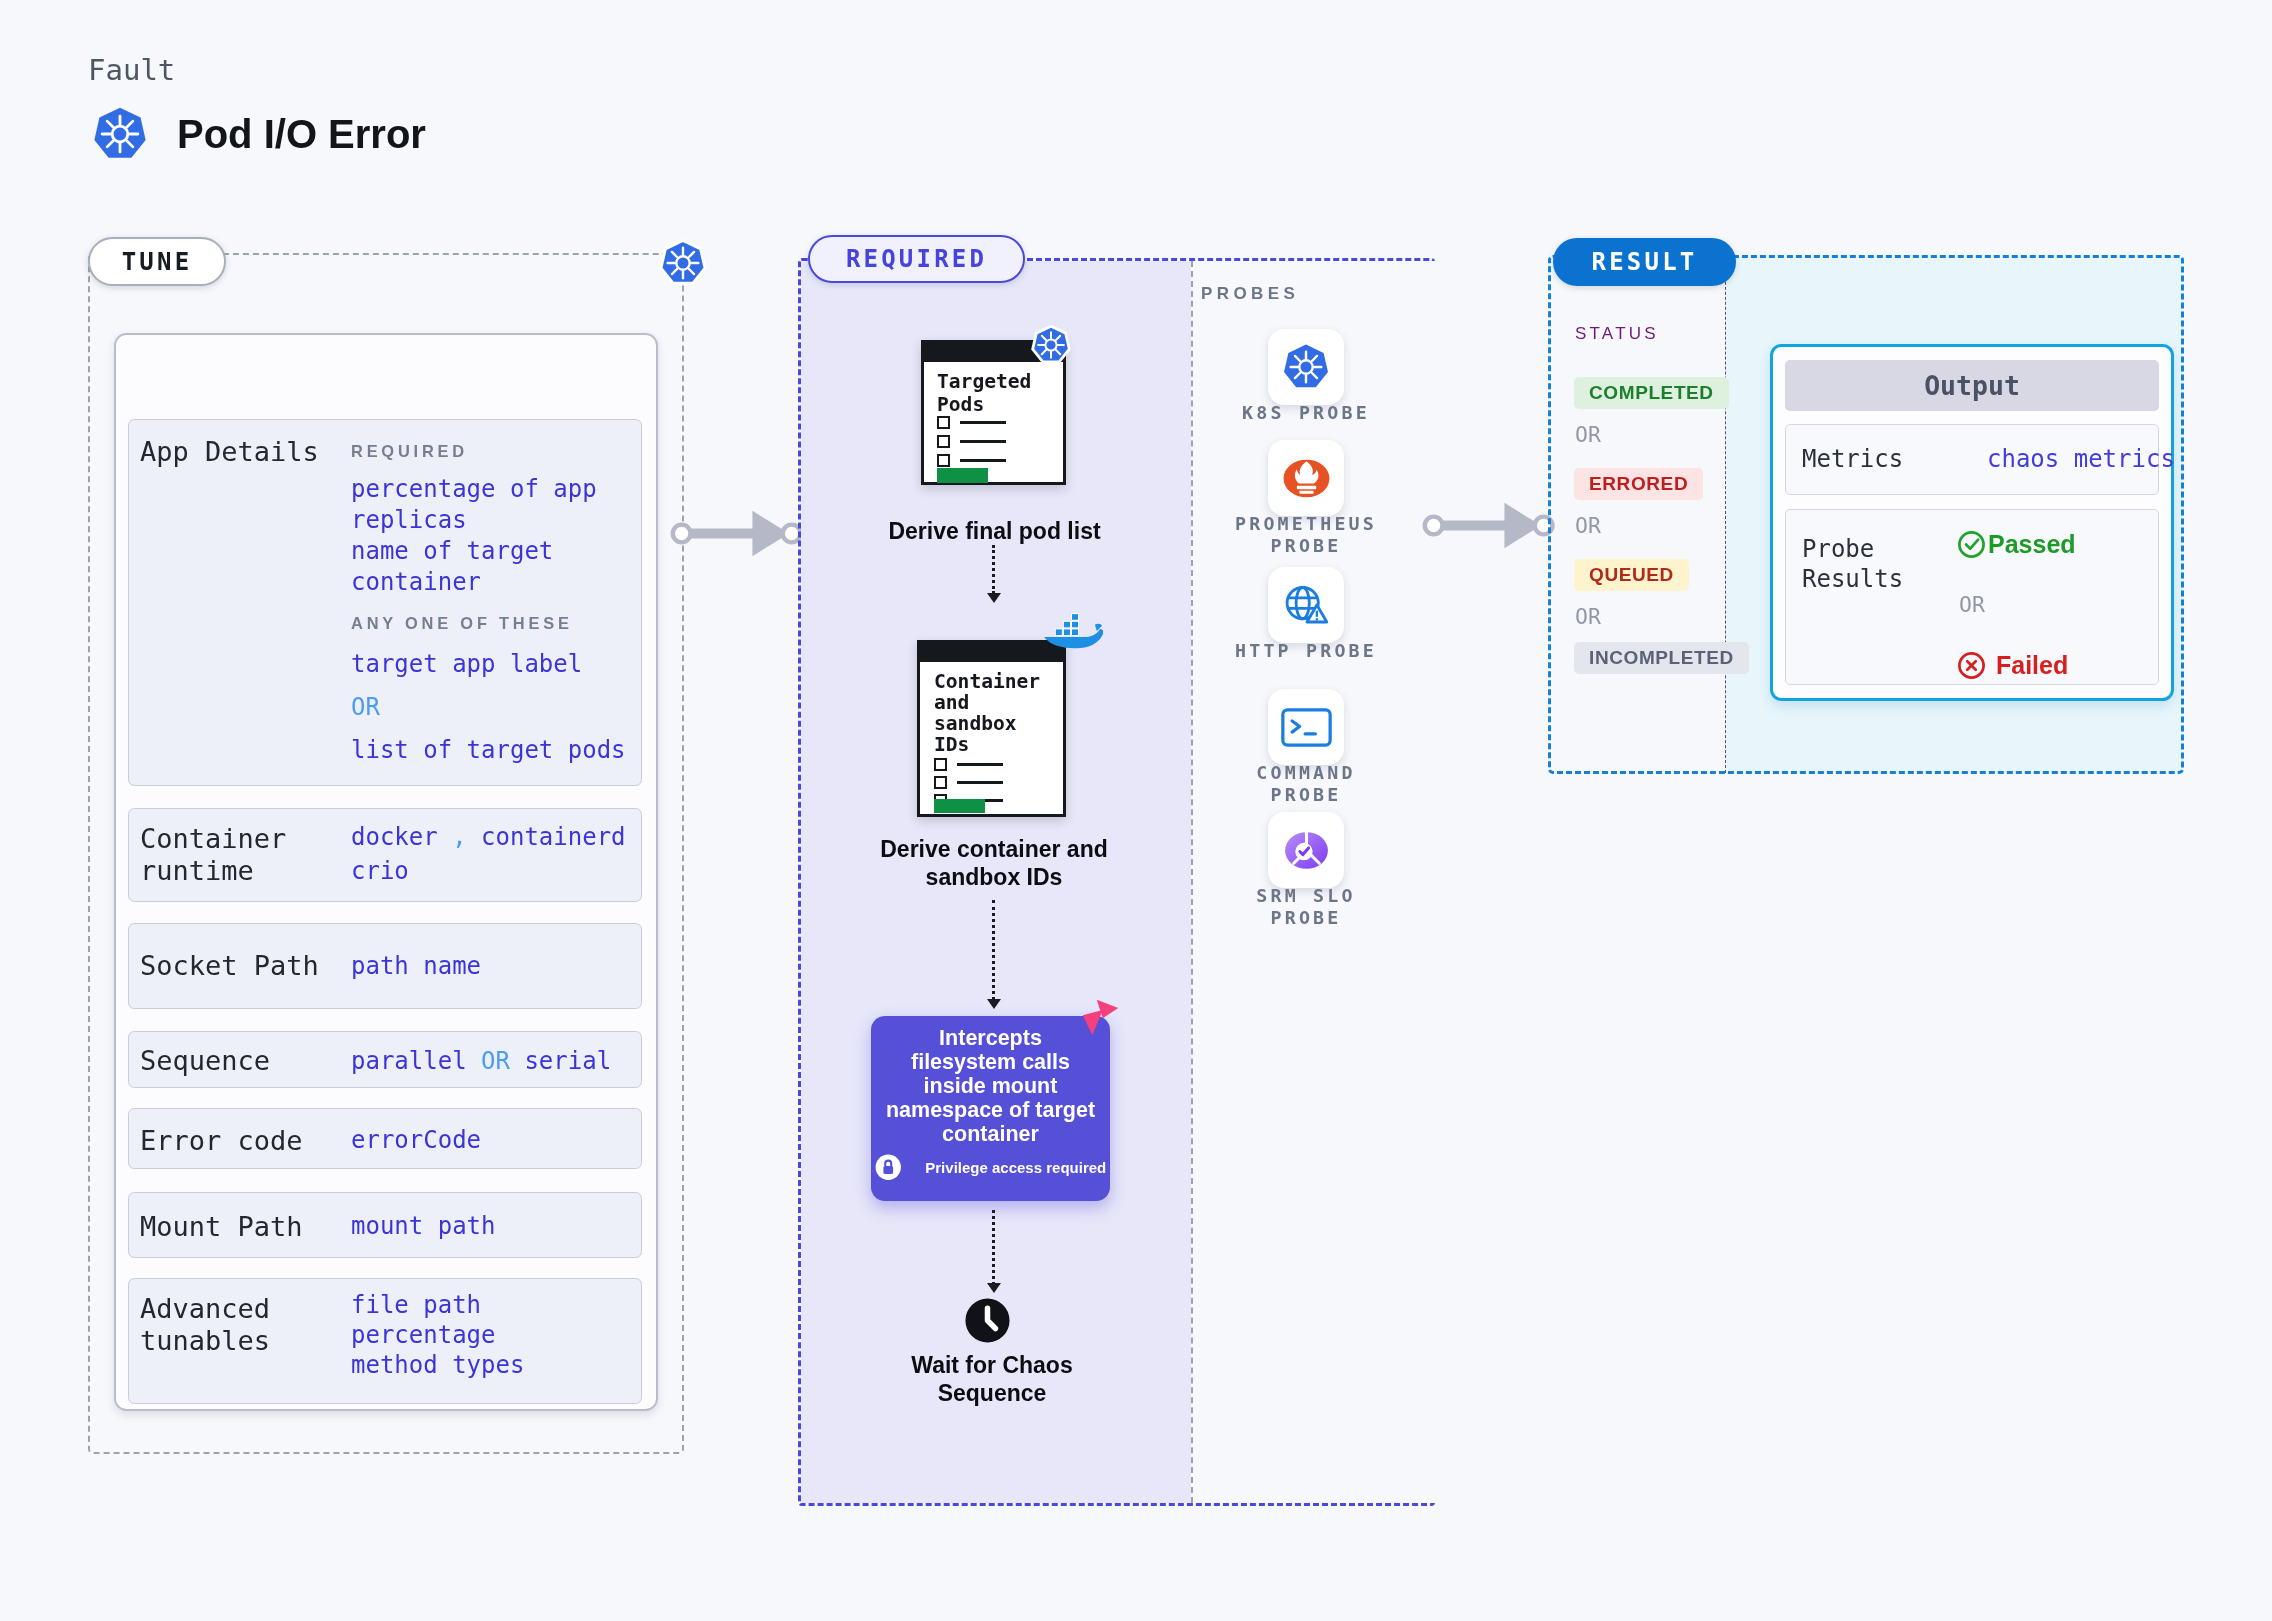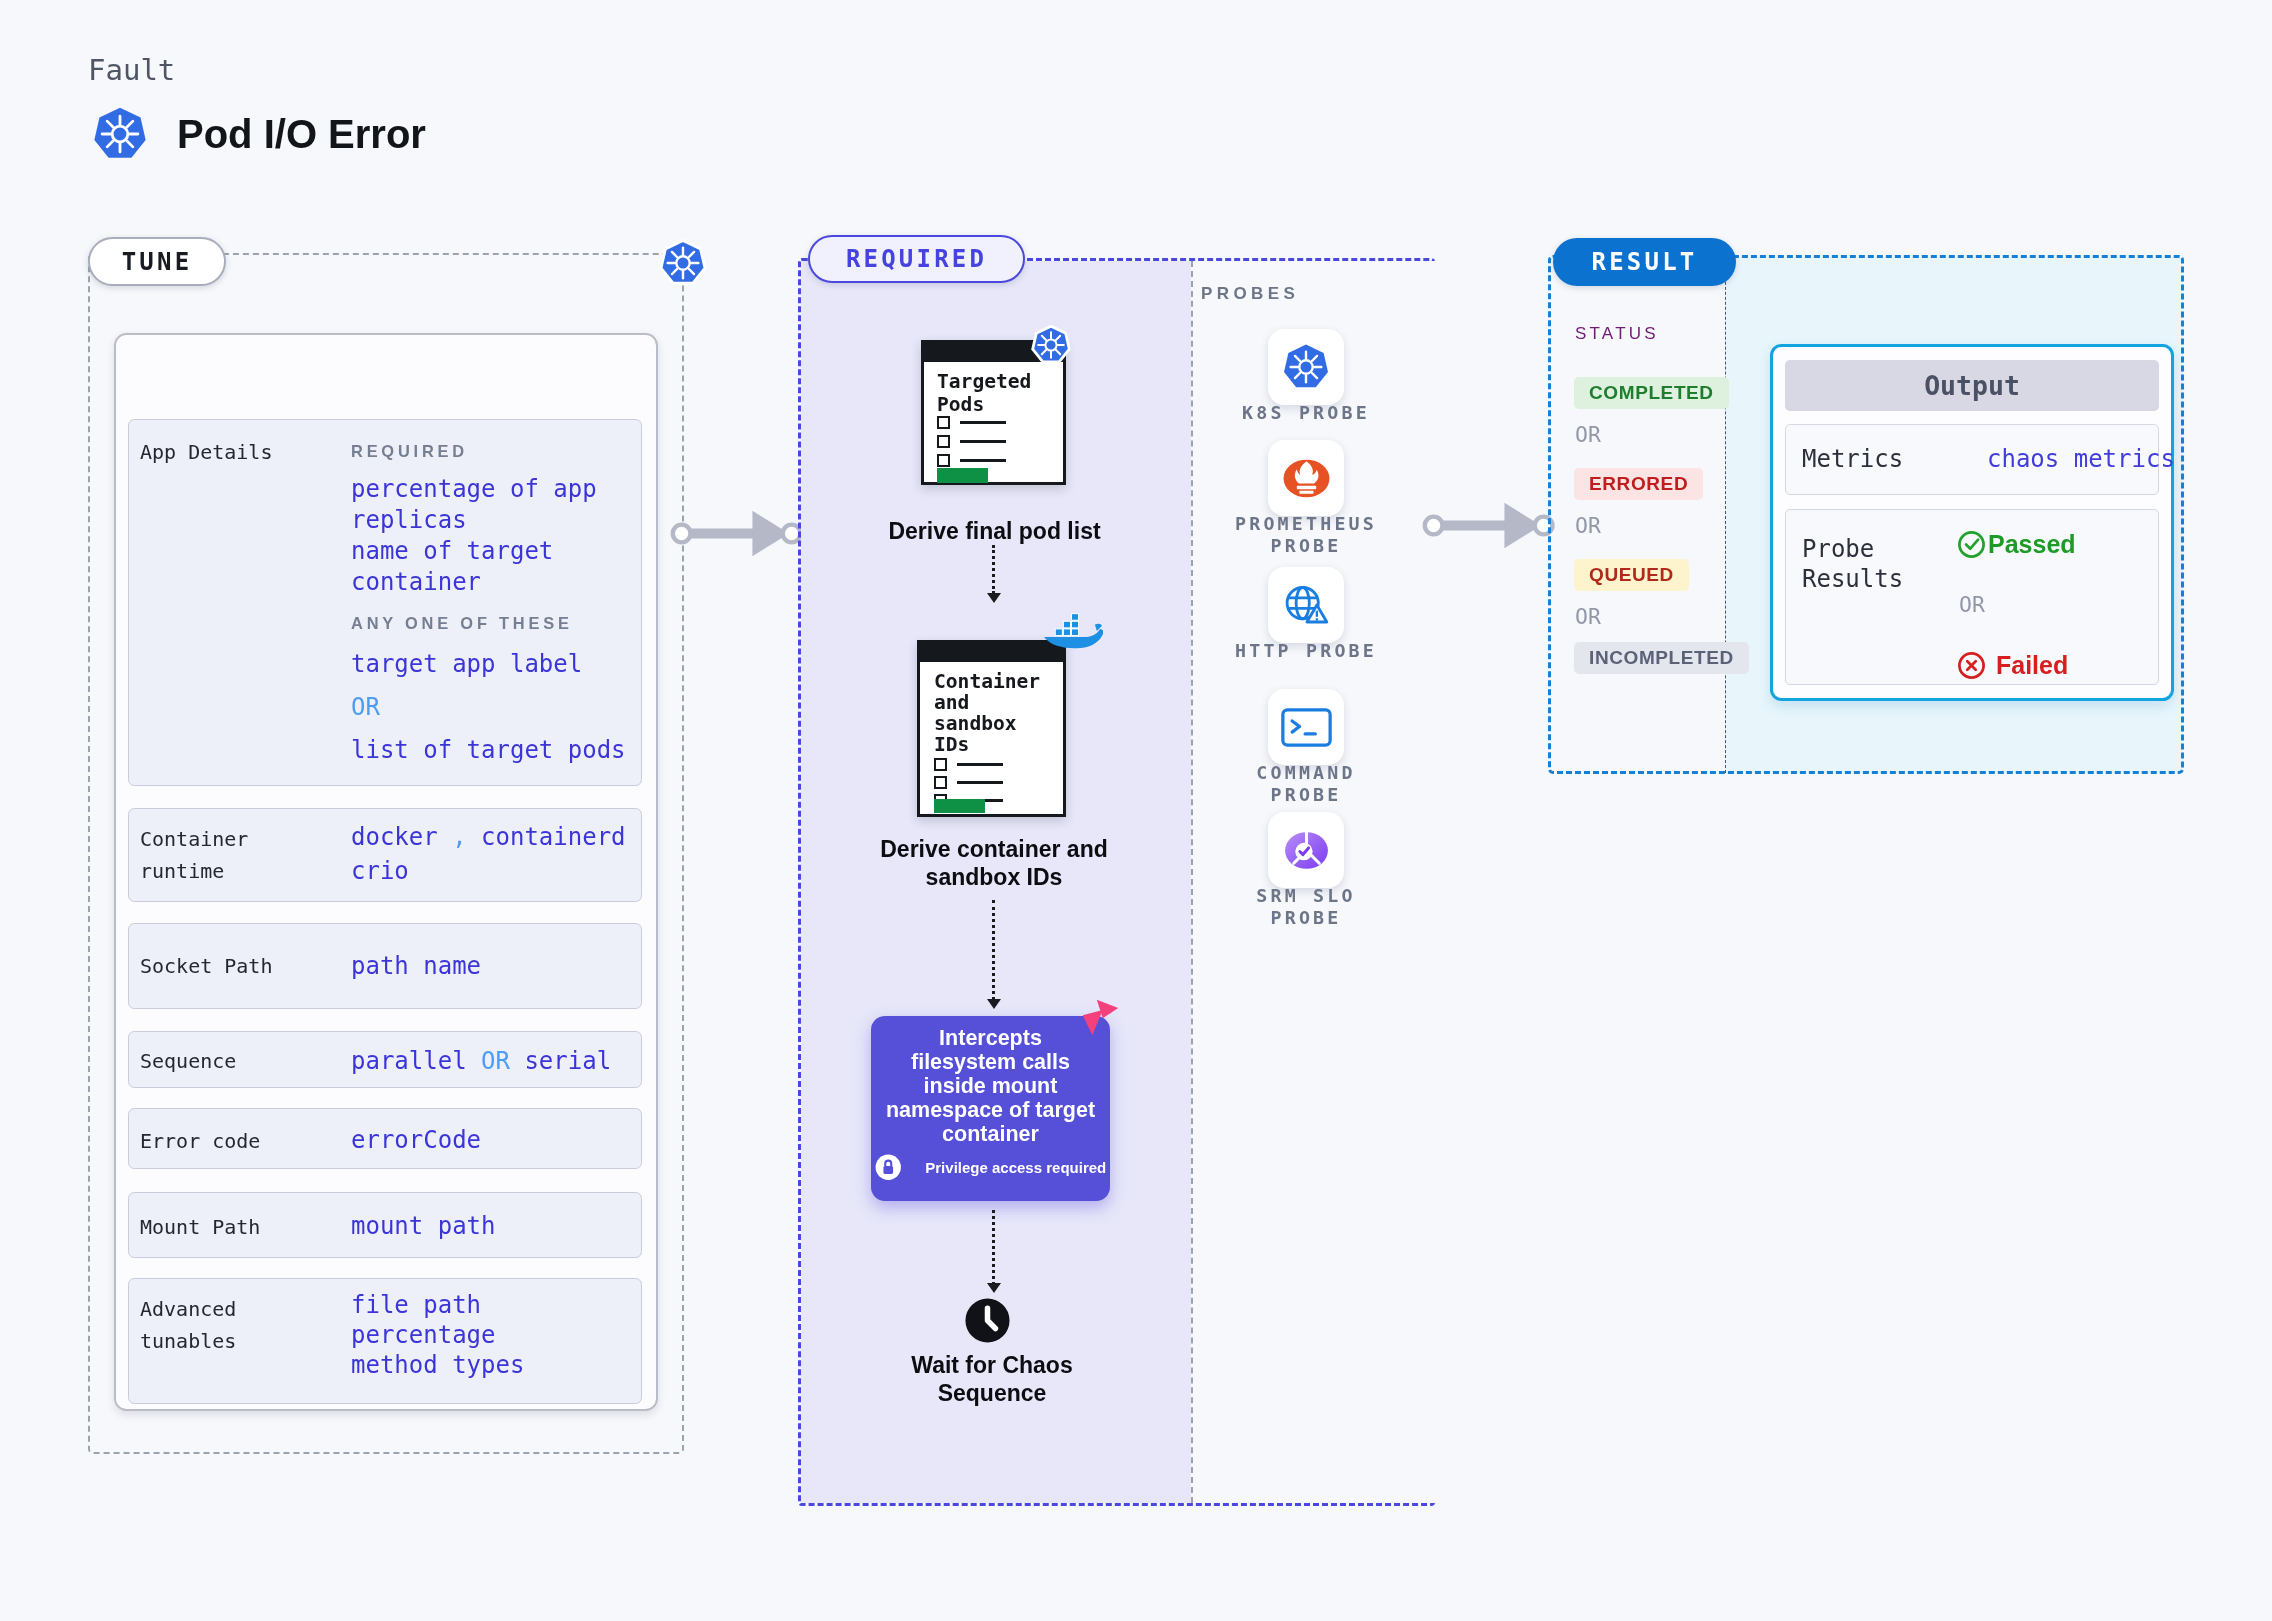--- a/index.html
+++ b/index.html
@@ -8,21 +8,21 @@
   .abs{position:absolute}
   .mono{font-family:"DejaVu Sans Mono",monospace}
   .sans{font-family:"Liberation Sans",sans-serif}
   .pill{display:flex;align-items:center;justify-content:center;border-radius:28px;
         font-family:"DejaVu Sans Mono",monospace;font-weight:bold;font-size:24px;letter-spacing:3.2px;
         box-shadow:0 1.9px 6.3px rgba(50,60,90,.18)}
   .dashedbox{border-radius:5px}
   .caption-grey{font-family:"Liberation Sans",sans-serif;font-weight:bold;color:#767e92;letter-spacing:3.8px;font-size:16.4px}
   .val{font-family:"DejaVu Sans Mono",monospace;font-size:24px;color:#3b35d8}
   .val-lt{color:#4d9cf4}
-  .rowlabel{font-family:"DejaVu Sans Mono",monospace;font-size:20px;color:#23272f;line-height:32px}
+  .rowlabel{font-family:"DejaVu Sans Mono",monospace;font-size:27px;color:#23272f;line-height:32px}
   .inprow{position:absolute;background:#eef0f9;border:1.3px solid #c8ccda;border-radius:6.3px}
   .clip{position:absolute;background:#fff;border:3.8px solid #15181d;box-shadow:0 3.8px 10px rgba(20,25,40,.18)}
   .clipbar{position:absolute;left:0;top:0;right:0;height:19px;background:#15181d}
   .cliptitle{position:absolute;font-family:"DejaVu Sans Mono",monospace;font-weight:bold;font-size:19.6px;color:#15181d}
   .cbrow{position:absolute;display:flex;align-items:center}
   .cb{width:12.6px;height:12.6px;border:2.5px solid #15181d;background:#fff}
   .cbline{width:46px;height:2.5px;background:#15181d;margin-left:10px}
   .greenbar{position:absolute;width:51px;height:15px;background:#0e9045}
   .stepcap{position:absolute;text-align:center;font-family:"Liberation Sans",sans-serif;font-weight:bold;color:#0b0d11;font-size:23px;line-height:28px}
   .dotline{position:absolute;width:0;border-left:3.2px dotted #181b20}

